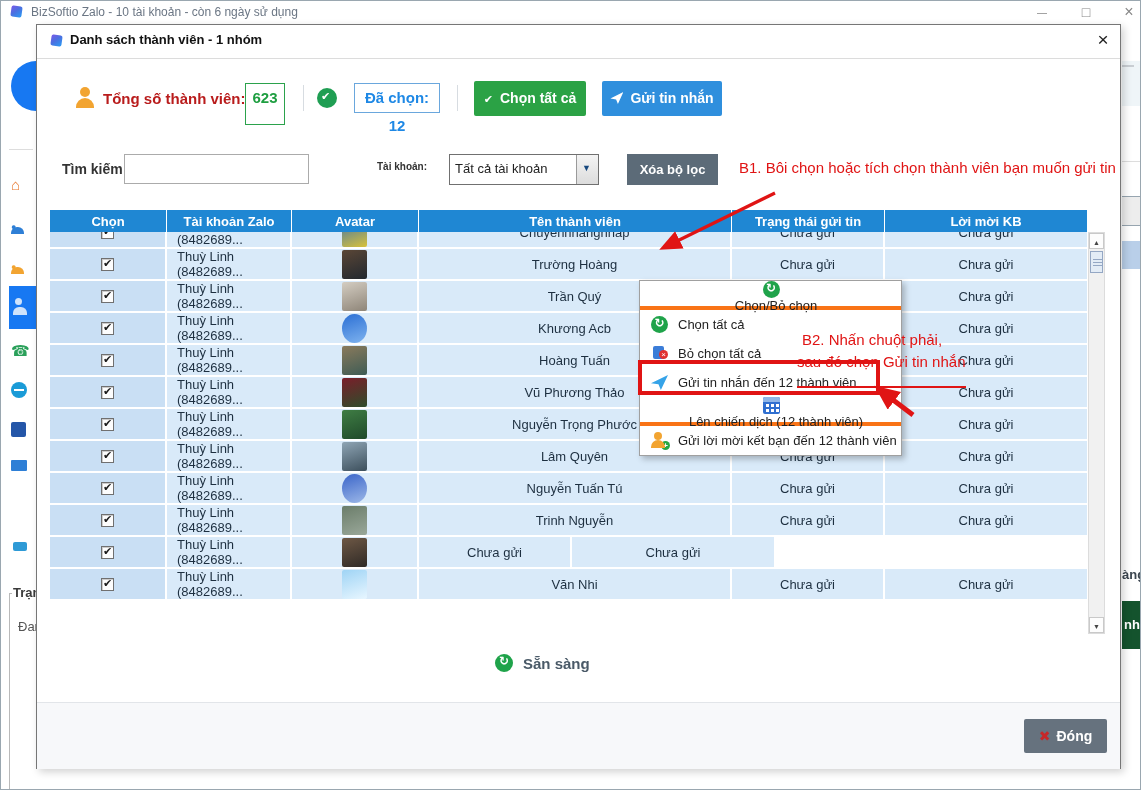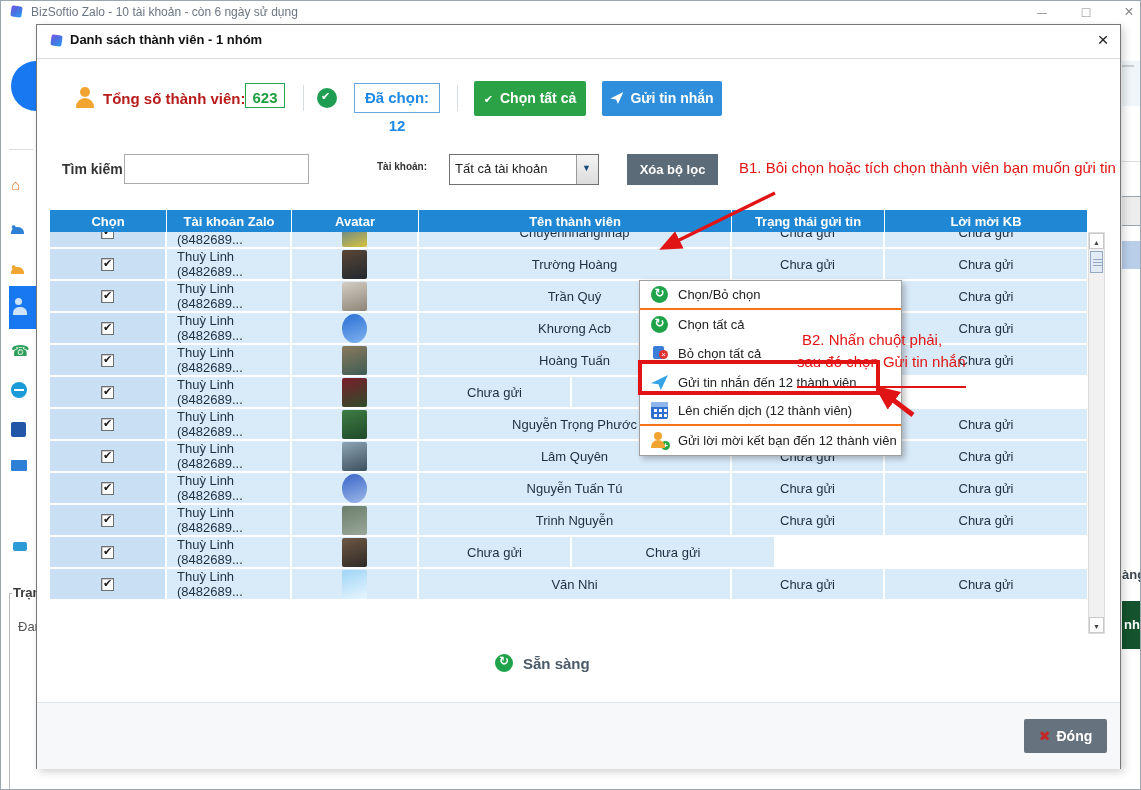--- a/index.html
+++ b/index.html
@@ -55,21 +55,21 @@
     background:linear-gradient(135deg,#7a5ae8 0%,#4b6fe0 45%,#2a9df4 100%); transform:rotate(8deg); border-radius:2px; }
   .dlg-title { position:absolute; left:33px; top:7px; font-size:13px; font-weight:bold; color:#111; }
   .dlg-close { position:absolute; left:1056px; top:5px; width:20px; height:20px; color:#222; text-align:center; }
   .dlg-close::after { content:"×"; font-size:19px; line-height:20px; }
   .dlg-hr1 { position:absolute; left:0; top:33px; width:100%; height:1px; background:#dcdcdc; }
   
   .st-person { position:absolute; left:38px; top:62px; width:20px; height:22px; }
   .st-person::before { content:""; position:absolute; left:5px; top:0; width:10px; height:10px; border-radius:50%; background:#f2a431; }
   .st-person::after { content:""; position:absolute; left:1px; top:11px; width:18px; height:10px; border-radius:9px 9px 0 0; background:#f2a431; }
   .st-total-label { position:absolute; left:66px; top:65px; font-size:15px; font-weight:bold; color:#b91c1c; }
-  .st-total-value { position:absolute; left:208px; top:58px; width:40px; height:25px; border:1px solid #2ba24c;
+  .st-total-value { position:absolute; left:208px; top:58px; width:40px; height:42px; border:1px solid #2ba24c;
     color:#1e9e40; font-size:15px; font-weight:bold; text-align:center; line-height:28px; background:#fff; }
   .st-sep { position:absolute; top:60px; width:1px; height:26px; background:#d7dce1; }
   .sep1 { left:266px; } .sep2 { left:420px; }
   .st-check { position:absolute; left:280px; top:63px; width:20px; height:20px; border-radius:50%; background:#1f9e53; color:#fff; }
   .st-check::after { content:"✔"; position:absolute; left:4px; top:2px; font-size:11px; }
   .st-selected { position:absolute; left:317px; top:58px; width:86px; height:30px; border:1px solid #6aa7dd;
     color:#1e88e5; font-size:15px; font-weight:bold; text-align:center; line-height:28px; background:#fff; }
   .btn { position:absolute; color:#fff; font-size:14px; font-weight:bold; text-align:center; border-radius:2px; }
   .btn-selectall { left:437px; top:56px; width:112px; height:35px; background:#2ba245; line-height:35px; }
   .btn-selectall .glyph::before { content:"✔"; font-size:11px; margin-right:7px; }
@@ -112,21 +112,21 @@
   .vscroll { position:absolute; left:1051px; top:207px; width:17px; height:402px; background:#f1f1f1; border:1px solid #dcdcdc; }
   .sb-btn { position:absolute; left:0; width:15px; height:16px; background:#fdfdfd; border:1px solid #c9c9c9; text-align:center; }
   .sb-up { top:0; } .sb-up::after { content:"▲"; font-size:7px; color:#444; position:relative; top:-3px; }
   .sb-down { bottom:0; } .sb-down::after { content:"▼"; font-size:7px; color:#444; position:relative; top:-3px; }
   .sb-thumb { position:absolute; left:1px; top:18px; width:13px; height:22px; background:#e3ecf6; border:1px solid #94a7c4;
     background-image:repeating-linear-gradient(#94a7c4 0 1px, transparent 1px 3px); background-size:9px 9px; background-position:2px 7px; background-repeat:no-repeat; }
   
   .cmenu { position:absolute; left:602px; top:255px; width:263px; background:#fff; border:1px solid #a0a0a0;
     box-shadow:3px 3px 6px rgba(0,0,0,.25); z-index:50; }
   .menu-item { display:flex; align-items:center; height:29px; padding-left:11px; font-size:13px; color:#222; background:#fff; }
-  .menu-item.sep-after { border-bottom:2px solid #f97316; }
+  .menu-item.sep-after { border-bottom:4px solid #f97316;flex-direction:column; }
   .mi-icon { width:17px; height:17px; margin-right:10px; position:relative; flex:none; }
   .mi-toggle-select, .mi-select-all { border-radius:50%; background:#1fa34a; }
   .mi-toggle-select::after, .mi-select-all::after { content:"↻"; position:absolute; left:3.5px; top:0px; color:#fff; font-size:12px; font-weight:bold; }
   .mi-deselect-all::before { content:""; position:absolute; left:2px; top:1px; width:11px; height:13px; background:#3b7dd8; border-radius:2px; }
   .mi-deselect-all::after { content:"×"; position:absolute; left:8px; top:5px; width:9px; height:9px; border-radius:50%;
     background:#e03131; color:#fff; font-size:8px; line-height:9px; text-align:center; }
   .mi-send-message { background:#35a3e8; clip-path:polygon(0 55%, 100% 0, 58% 100%, 44% 62%, 0 55%); height:15px; }
   .mi-campaign { background:#2f6fd0; border-radius:2px; }
   .mi-campaign::before { content:""; position:absolute; left:0; top:0; width:17px; height:5px; background:#8fb6e8; border-radius:2px 2px 0 0; }
   .mi-campaign::after { content:""; position:absolute; left:3px; top:7px; width:3px; height:3px; background:#fff;
@@ -338,20 +338,23 @@
   <div class="trow">
     <div class="cell c0">
               <span class="cb"></span>
             </div>
     <div class="cell c1">
               <span class="acc-text">Thuỳ Linh (8482689...</span>
             </div>
     <div class="cell c2">
               <span class="avatar" style="background: linear-gradient(160deg, rgb(122, 30, 42), rgb(46, 77, 43));"></span>
             </div>
+    <div class="cell c3">
+              <span class="name-text">Vũ Phương Thảo</span>
+            </div>
     <div class="cell c4">
               <span class="st-text">Chưa gửi</span>
             </div>
     <div class="cell c5">
               <span class="inv-text">Chưa gửi</span>
             </div>
   </div>
 
   <div class="trow">
     <div class="cell c0">

